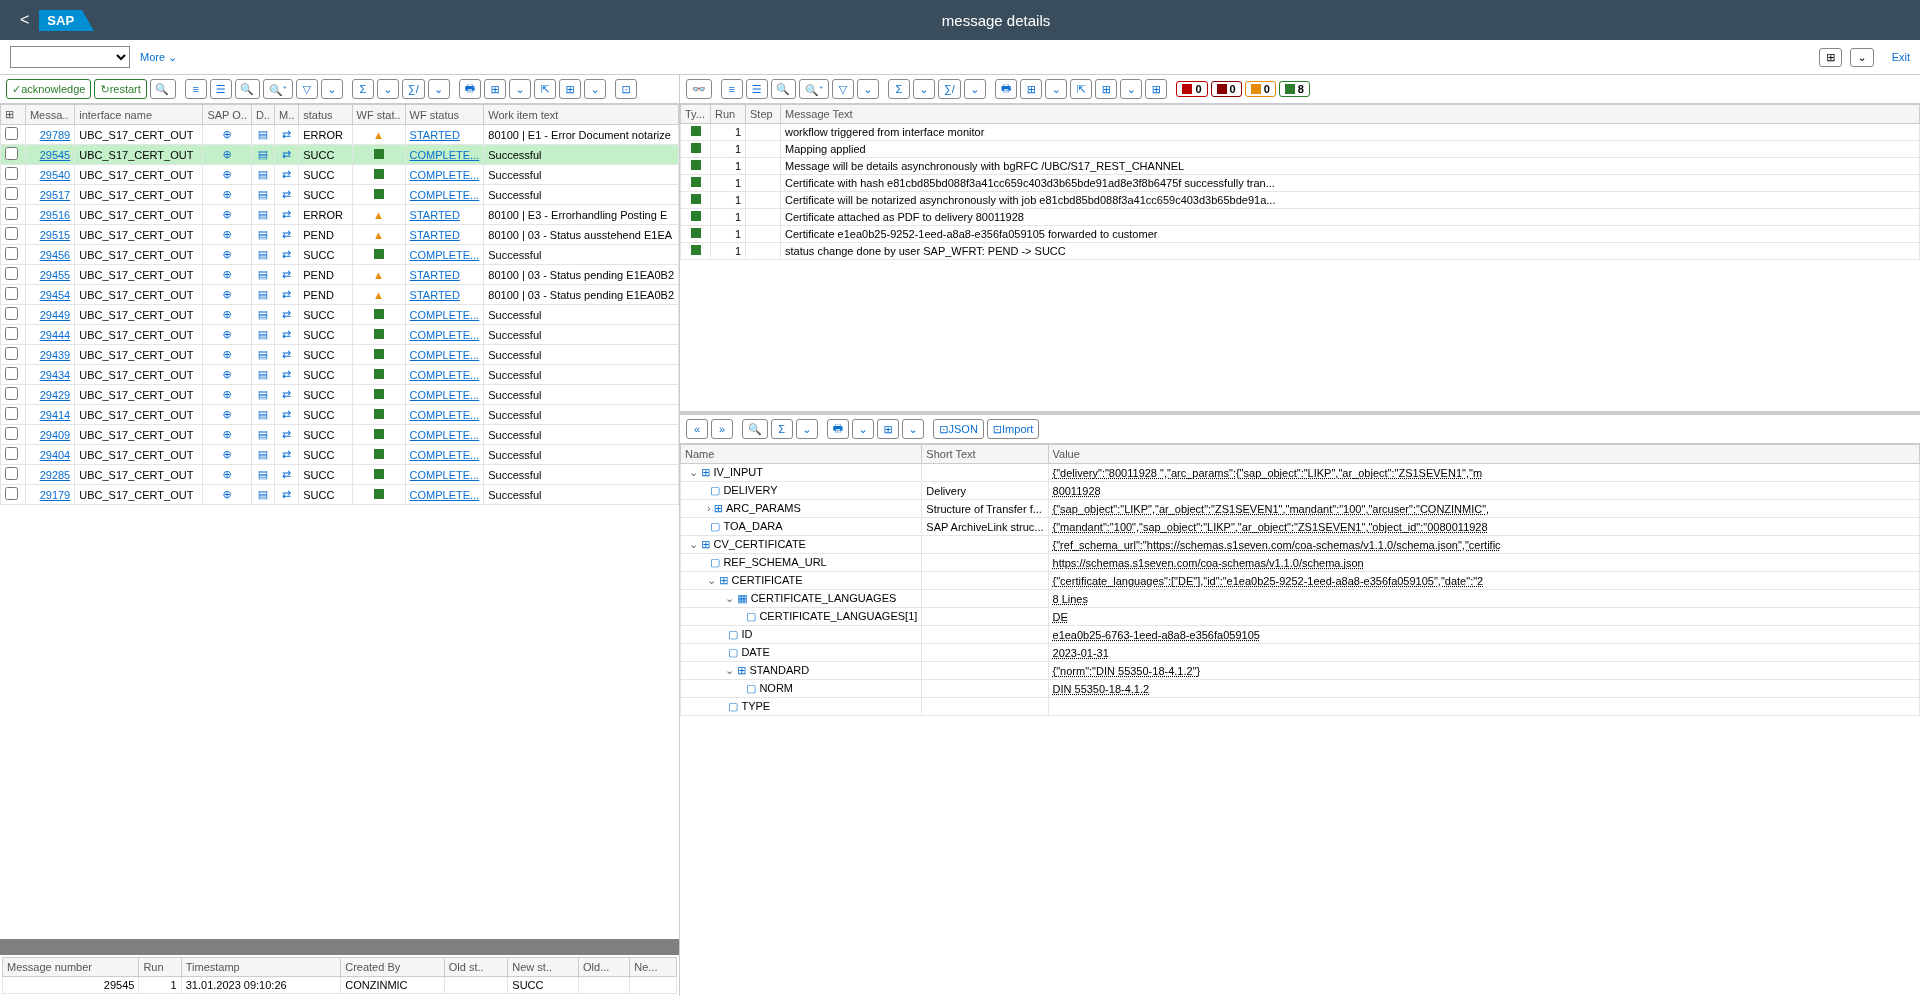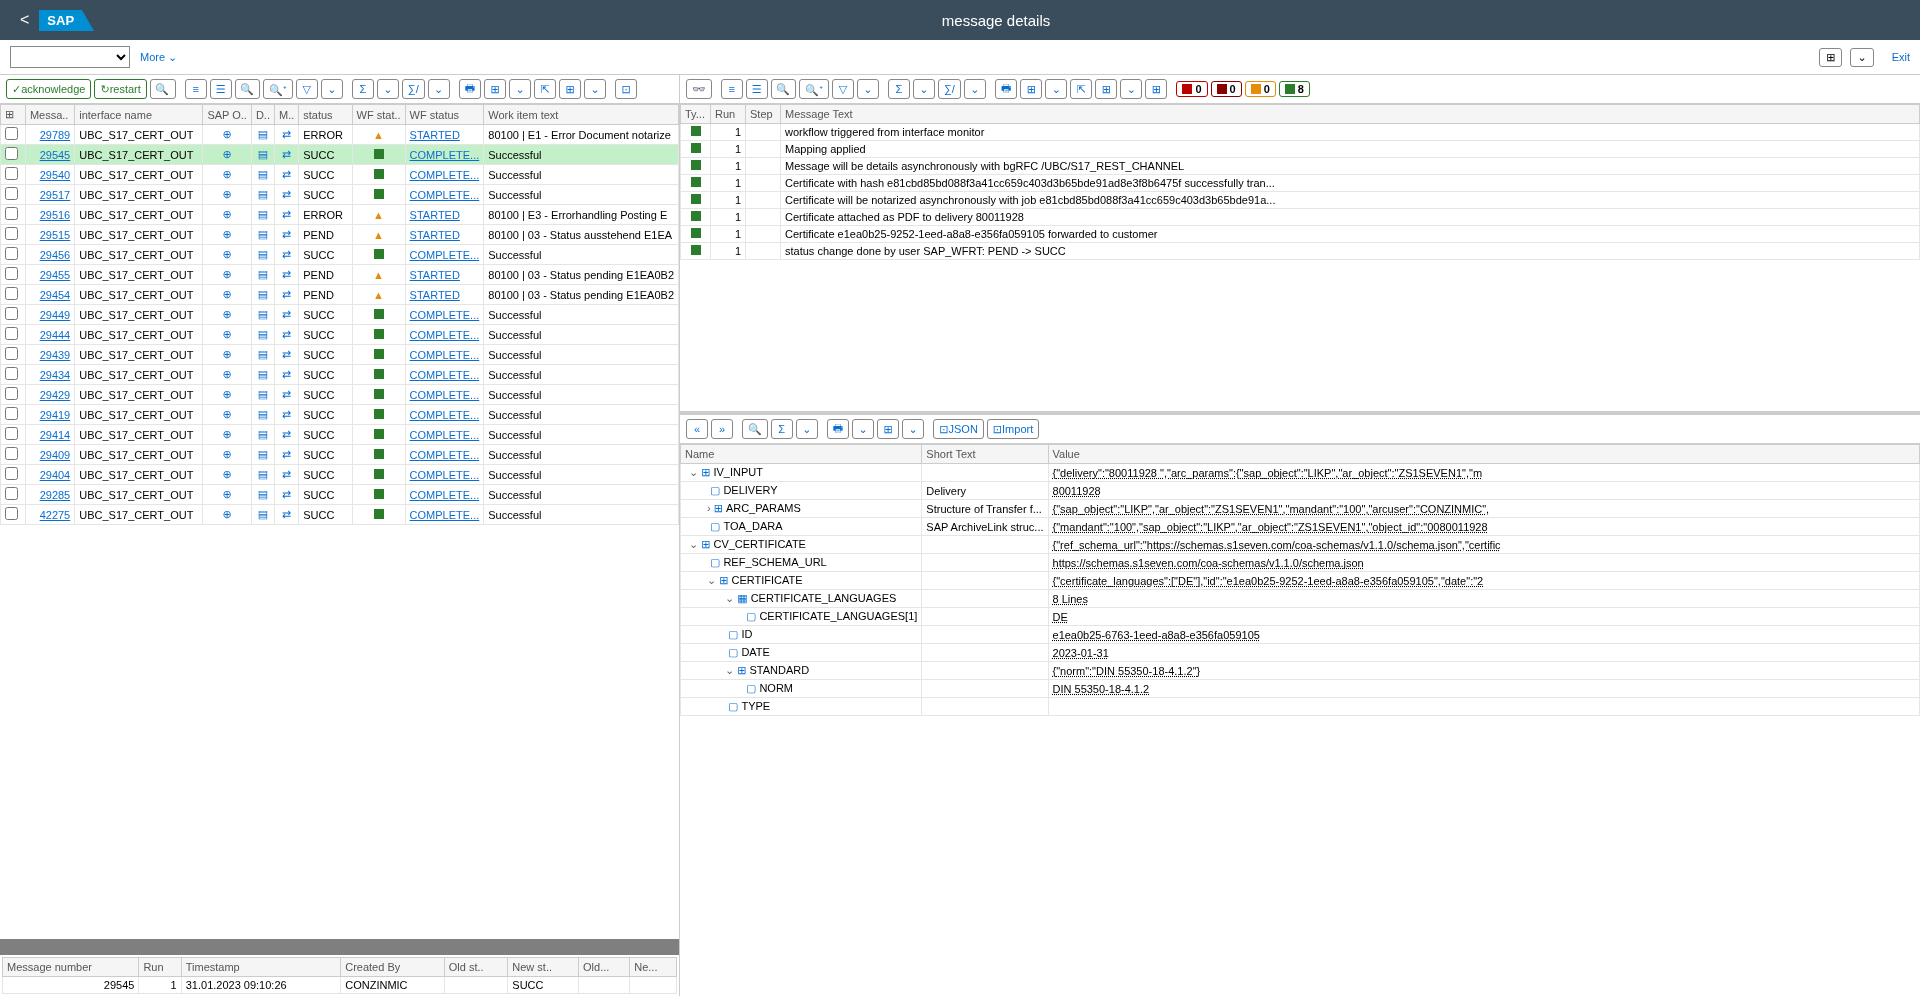--- a/index.html
+++ b/index.html
@@ -273,32 +273,20 @@
     <td style="text-align:center"><span style="color:#0a6ed1">⊕</span></td>
     <td style="text-align:center"><span style="color:#0a6ed1">▤</span></td>
     <td style="text-align:center"><span style="color:#0a6ed1">⇄</span></td>
     <td>SUCC</td>
     <td style="text-align:center"><span class="sq-g"></span></td>
     <td><span class="lnk">COMPLETE...</span></td>
     <td>Successful</td>
             </tr>
             <tr>
               <td><input type="checkbox" class="chk" style=""></td>
-    <td style="text-align:right"><span class="lnk">29419</span></td>
-    <td>UBC_S17_CERT_OUT</td>
-    <td style="text-align:center"><span style="color:#0a6ed1">⊕</span></td>
-    <td style="text-align:center"><span style="color:#0a6ed1">▤</span></td>
-    <td style="text-align:center"><span style="color:#0a6ed1">⇄</span></td>
-    <td>SUCC</td>
-    <td style="text-align:center"><span class="sq-g"></span></td>
-    <td><span class="lnk">COMPLETE...</span></td>
-    <td>Successful</td>
-            </tr>
-            <tr>
-              <td><input type="checkbox" class="chk" style=""></td>
     <td style="text-align:right"><span class="lnk">29414</span></td>
     <td>UBC_S17_CERT_OUT</td>
     <td style="text-align:center"><span style="color:#0a6ed1">⊕</span></td>
     <td style="text-align:center"><span style="color:#0a6ed1">▤</span></td>
     <td style="text-align:center"><span style="color:#0a6ed1">⇄</span></td>
     <td>SUCC</td>
     <td style="text-align:center"><span class="sq-g"></span></td>
     <td><span class="lnk">COMPLETE...</span></td>
     <td>Successful</td>
             </tr>
@@ -333,21 +321,21 @@
     <td style="text-align:center"><span style="color:#0a6ed1">⊕</span></td>
     <td style="text-align:center"><span style="color:#0a6ed1">▤</span></td>
     <td style="text-align:center"><span style="color:#0a6ed1">⇄</span></td>
     <td>SUCC</td>
     <td style="text-align:center"><span class="sq-g"></span></td>
     <td><span class="lnk">COMPLETE...</span></td>
     <td>Successful</td>
             </tr>
             <tr>
               <td><input type="checkbox" class="chk" style=""></td>
-    <td style="text-align:right"><span class="lnk">42275</span></td>
+    <td style="text-align:right"><span class="lnk">29179</span></td>
     <td>UBC_S17_CERT_OUT</td>
     <td style="text-align:center"><span style="color:#0a6ed1">⊕</span></td>
     <td style="text-align:center"><span style="color:#0a6ed1">▤</span></td>
     <td style="text-align:center"><span style="color:#0a6ed1">⇄</span></td>
     <td>SUCC</td>
     <td style="text-align:center"><span class="sq-g"></span></td>
     <td><span class="lnk">COMPLETE...</span></td>
     <td>Successful</td>
             </tr>
           </tbody>

